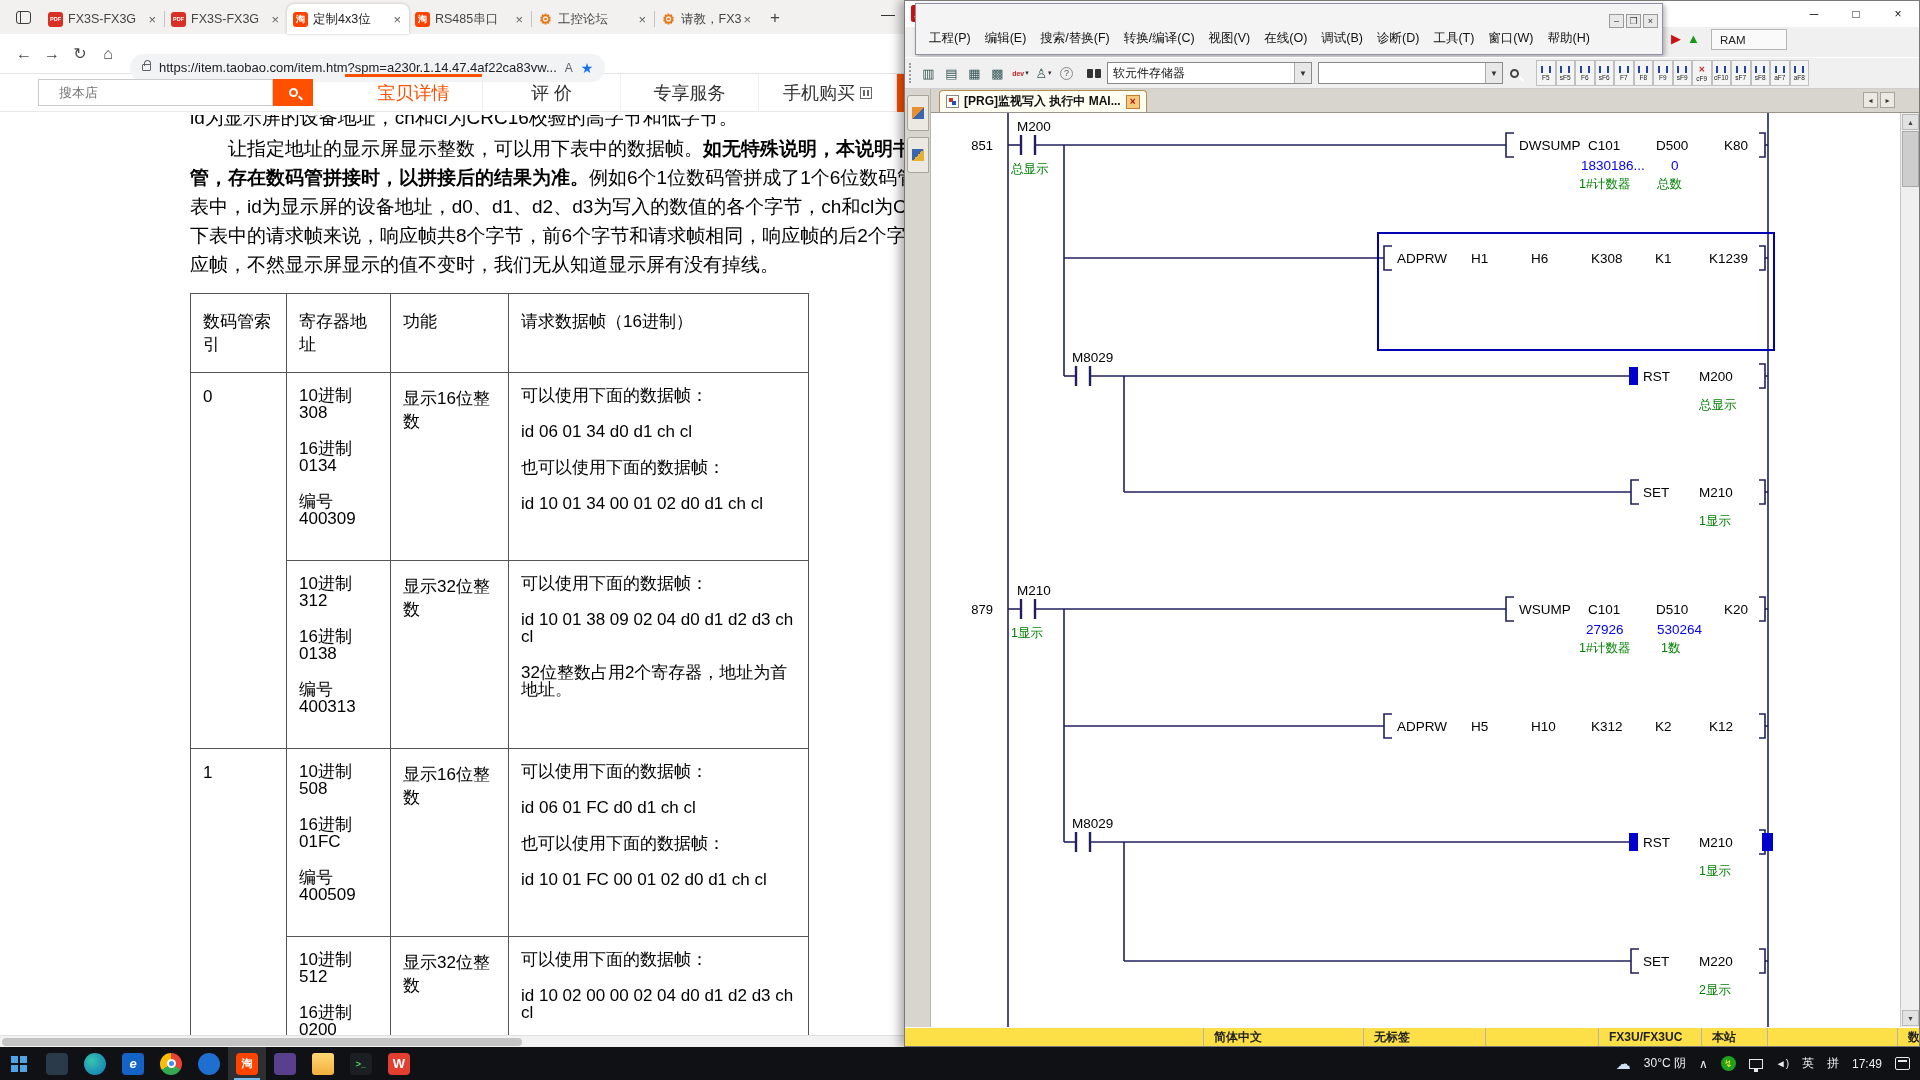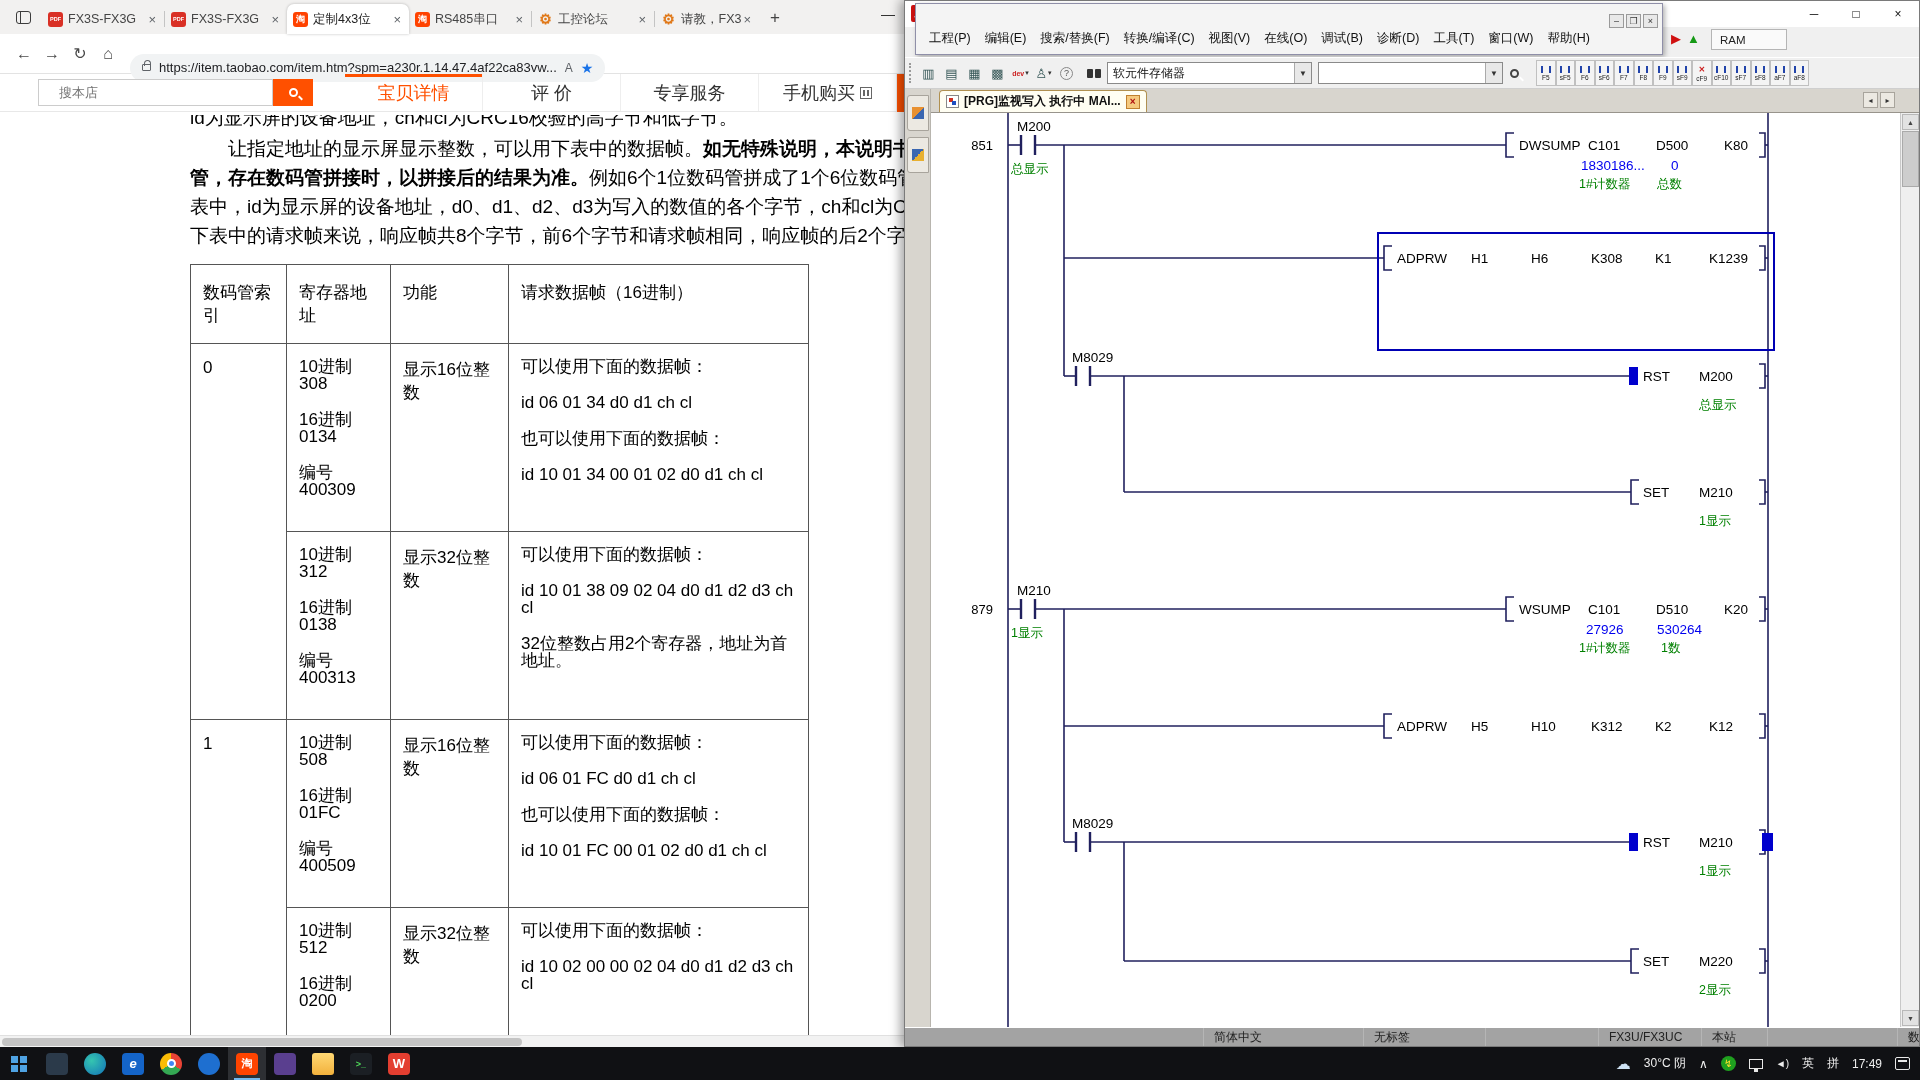--- a/index.html
+++ b/index.html
@@ -102,21 +102,21 @@
   .lad-ic { width:13px; height:13px; background:#fff; border:1px solid #888; position:relative; }
   .lad-ic::before { content:""; position:absolute; left:2px; top:2px; width:4px; height:4px; background:#d03020; }
   .lad-ic::after { content:""; position:absolute; right:2px; bottom:2px; width:4px; height:4px; background:#2050c0; }
   .dtclose { width:14px; height:14px; background:#f5c97e; border:1px solid #c08030; color:#b01010; font-size:10px; display:flex; align-items:center; justify-content:center; }
   .tabscroll { position:absolute; right:24px; top:3px; display:flex; gap:2px; }
   .tsbtn { width:15px; height:16px; border:1px solid #a8a49c; background:#ece9e2; font-size:8px; display:flex; align-items:center; justify-content:center; color:#333; }
   .canvas { position:absolute; left:26px; top:24px; right:19px; bottom:0; background:#fff; }
   .vscroll { position:absolute; right:0; top:24px; bottom:0; width:19px; background:#efefef; border-left:1px solid #c8c8c8; }
   .vsb { position:absolute; left:1px; width:17px; height:16px; background:#e2e2e2; border:1px solid #b8b8b8; font-size:7px; display:flex; align-items:center; justify-content:center; color:#444; }
   .vsthumb { position:absolute; left:1px; top:18px; width:17px; height:56px; background:#cdcdcd; border:1px solid #aaa; }
-  .statusbar { position:absolute; left:0; bottom:0; right:0; height:19px; background:#a3a3a3; border-top:1px solid #fff; display:flex; font-size:12px; color:#222; }
+  .statusbar { position:absolute; left:0; bottom:0; right:0; height:19px; background:#fde047; border-top:1px solid #fff; display:flex; font-size:12px; color:#222;font-weight:bold; }
   .sseg { border-left:1px solid #b5b5b5; display:flex; align-items:center; padding-left:10px; overflow:hidden; white-space:nowrap; }
 
   svg text { font-family:"Liberation Sans", sans-serif; font-size:13.5px; fill:#000; }
   svg text.val { fill:#0000ee; }
   svg text.cmt { fill:#008000; font-size:12.5px; }
   svg text.num { font-size:13px; }
 
   
   .taskbar { position:absolute; left:0; top:1047px; width:1920px; height:33px; background:#101114; display:flex; align-items:center; z-index:3; }
   .tb-ic { width:38px; height:33px; display:flex; align-items:center; justify-content:center; position:relative; }
@@ -214,20 +214,21 @@
     </div>
     <div class="bcontent">
       <div class="article">
         <div class="clipline">
             <span>id为显示屏的设备地址，ch和cl为CRC16校验的高字节和低字节。</span>
           </div>
         <div class="pline first"><span>让指定地址的显示屏显示整数，可以用下表中的数据帧。</span><b>如无特殊说明，本说明书中的“数码管”指逻辑上的数码</b></div>
         <div class="pline"><b>管，存在数码管拼接时，以拼接后的结果为准。</b><span>例如6个1位数码管拼成了1个6位数码管，</span></div>
         <div class="pline"><span>表中，id为显示屏的设备地址，d0、d1、d2、d3为写入的数值的各个字节，ch和cl为CRC16</span></div>
         <div class="pline"><span>下表中的请求帧来说，响应帧共8个字节，前6个字节和请求帧相同，响应帧的后2个字节为</span></div>
+        <div class="pline"><span>应帧，不然显示屏显示的值不变时，我们无从知道显示屏有没有掉线。</span></div>
         <table class="dtable">
           <tbody>
               <tr>
             <th class="c1">数码管索引</th>
             <th class="c2">寄存器地址</th>
             <th class="c3">功能</th>
             <th class="c4">请求数据帧（16进制）</th>
           </tr>
           <tr>
             <td rowspan="2">0</td>

